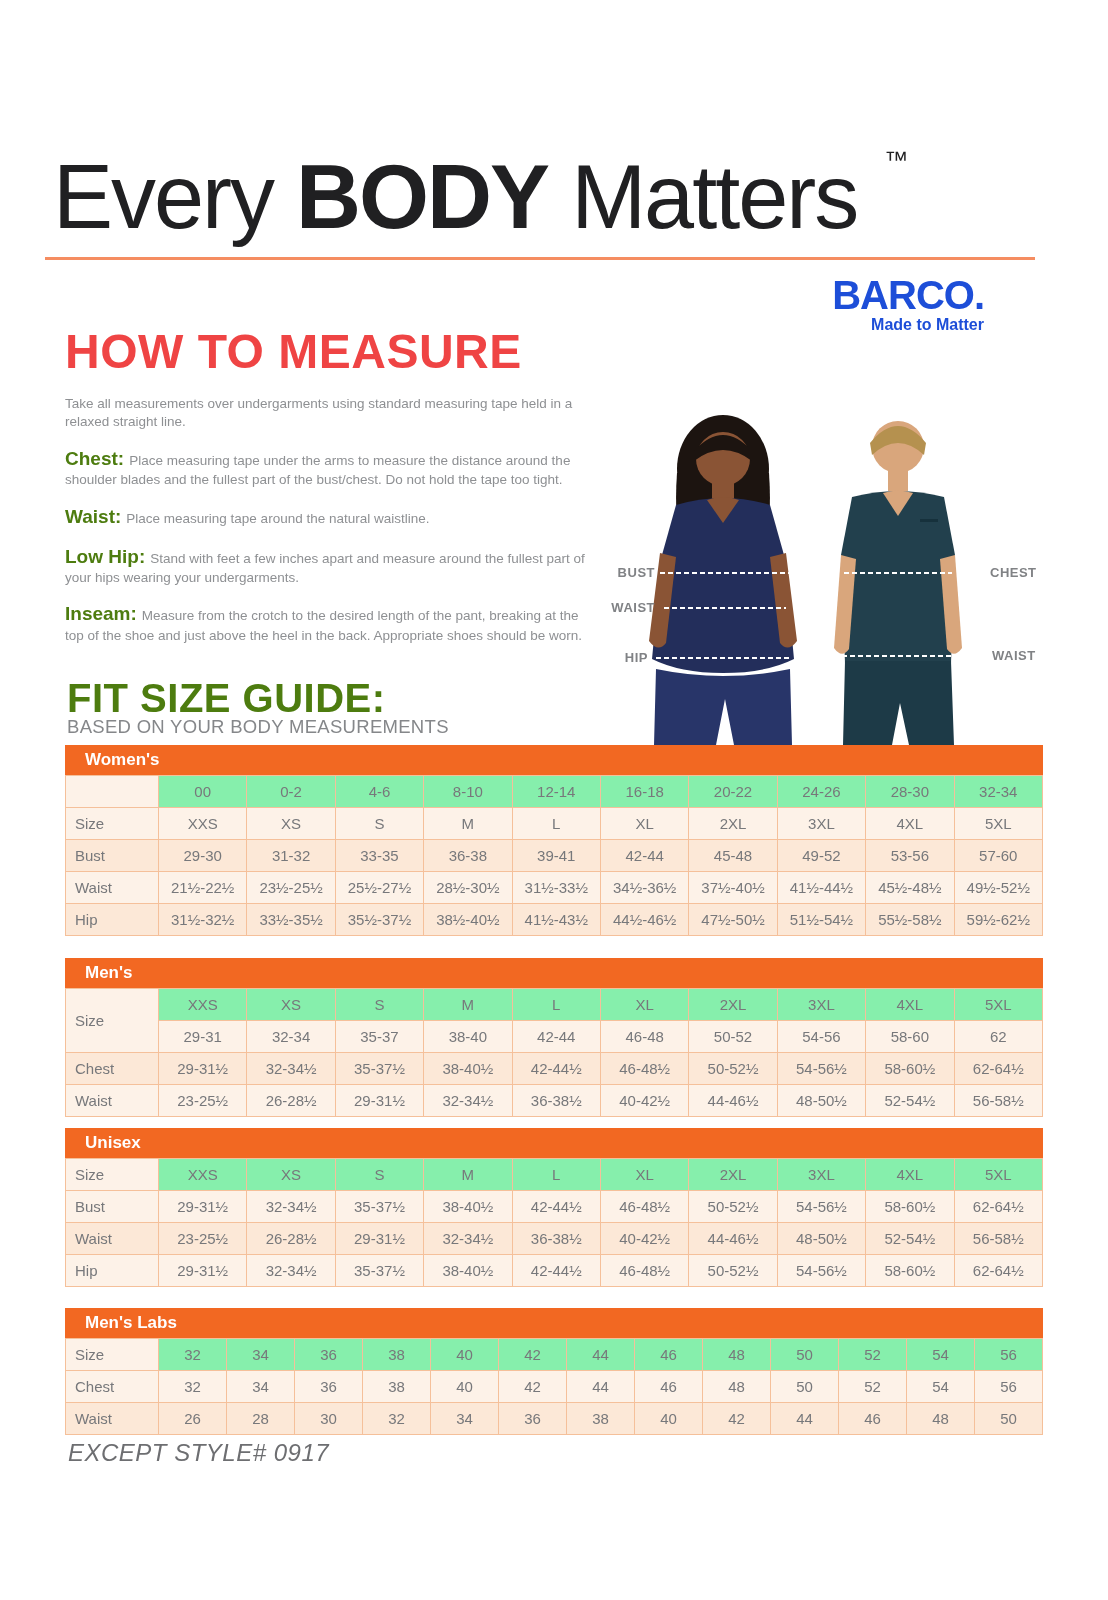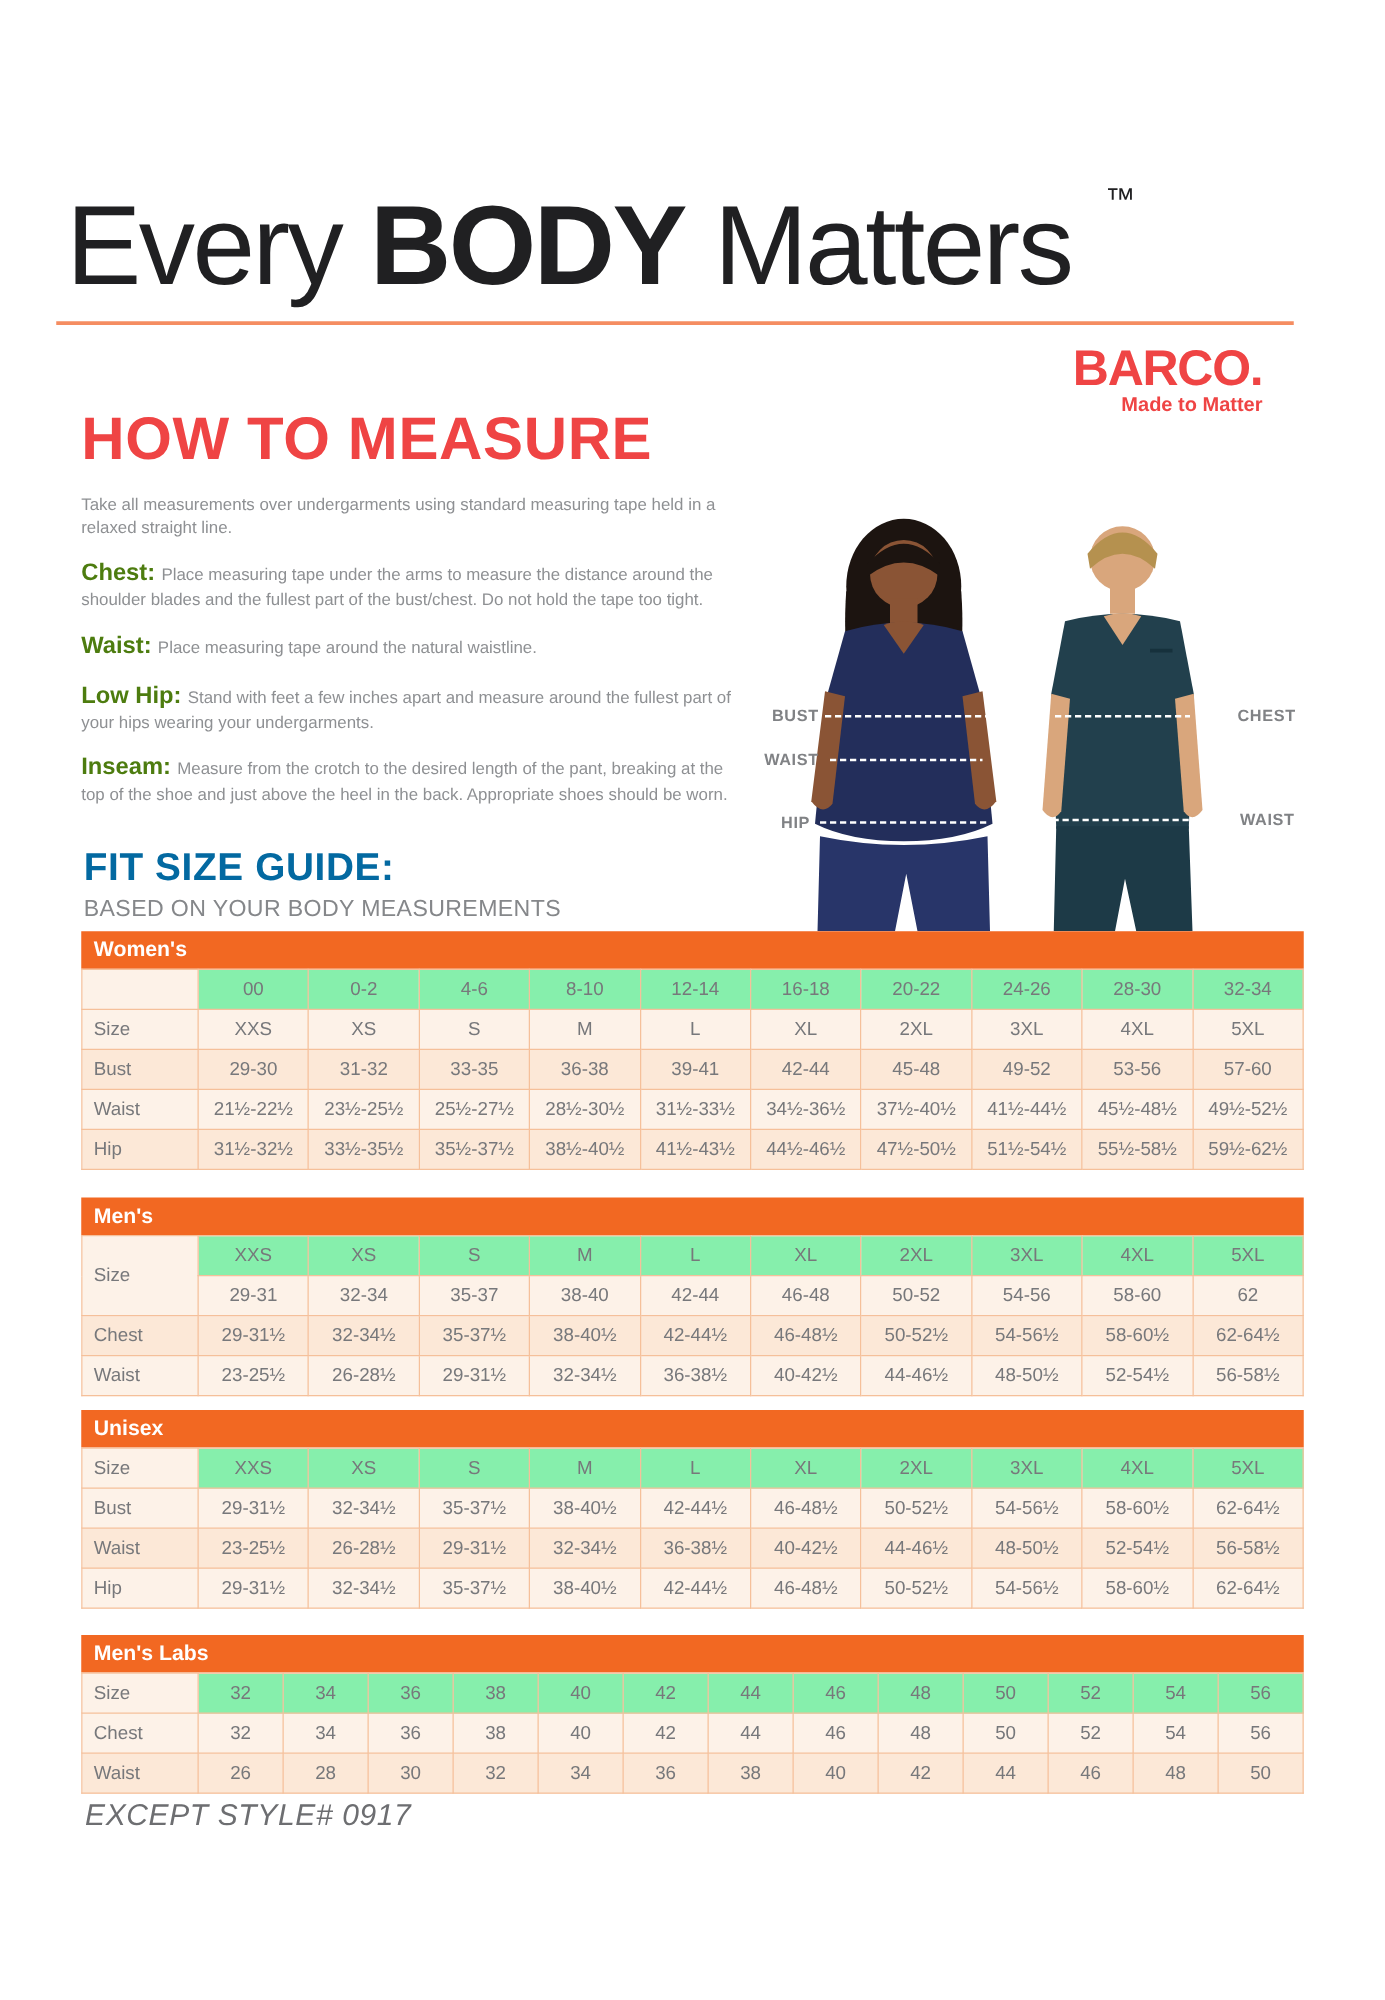--- a/index.html
+++ b/index.html
@@ -9,43 +9,43 @@
   
   .title{position:absolute;left:53px;top:148px;font-size:90px;line-height:1;color:#202022;
          letter-spacing:-2px;white-space:nowrap;}
   .title .w{font-weight:normal;}
   .title .b{font-weight:bold;}
   .title span + span{}
   .title .tm{font-size:24px;font-weight:normal;vertical-align:60px;margin-left:4px;letter-spacing:0;}
   .rule{position:absolute;left:45px;top:257px;width:990px;height:3px;background:#f58d61;}
 
   
-  .brand{position:absolute;left:820px;top:274px;width:190px;text-align:right;color:#ef4444;}
+  .brand{position:absolute;left:794px;top:274px;width:190px;text-align:right;color:#1d4ed8;}
   .brand .logo{font-size:40px;font-weight:bold;letter-spacing:-1px;line-height:1.05;}
   .brand .tagline{font-size:16px;font-weight:bold;letter-spacing:0px;line-height:1.1;}
 
   
   .htm{position:absolute;left:65px;top:324px;width:528px;}
   .htm h2{margin:0 0 16px 0;font-size:48px;font-weight:bold;color:#ef4444;letter-spacing:0.5px;}
   .htm p{margin:0 0 15px 0;font-size:13.5px;line-height:1.32;color:#8e9093;}
   .htm .olbl{color:#4d7c0f;font-weight:bold;font-size:19px;margin-right:5px;}
 
   
   .figures{position:absolute;left:598px;top:403px;width:494px;height:342px;}
   .figures svg{display:block;}
   .meas-label{font-size:13px;font-weight:bold;fill:#808285;letter-spacing:0.5px;}
 
   
-  .fitguide-h{position:absolute;left:67px;top:676px;font-size:31px;font-weight:bold;color:#0369a1;letter-spacing:0.5px;}
+  .fitguide-h{position:absolute;left:67px;top:676px;font-size:40px;font-weight:bold;color:#4d7c0f;letter-spacing:0.5px;}
   .fitguide-sub{position:absolute;left:67px;top:716px;font-size:18.5px;color:#85878a;letter-spacing:0.3px;}
 
   
   .tblock{position:absolute;left:65px;width:978px;}
   .tblock .tbar{height:30px;background:#f26822;color:#ffffff;font-weight:bold;font-size:17px;
-                line-height:30px;padding-left:10px;box-sizing:border-box;}
+                line-height:30px;padding-left:20px;box-sizing:border-box;}
   table.sizes{width:978px;border-collapse:collapse;table-layout:fixed;}
   table.sizes td{height:32px;border:1px solid #f5c09a;text-align:center;font-size:15px;color:#77787b;
                  padding:0;box-sizing:border-box;}
   table.sizes td.lbl{width:93px;text-align:left;padding-left:9px;}
   tr.r0 td{background:#86efac;}
   tr.r1 td{background:#fdf2e8;}
   tr.r2 td{background:#fce8d7;}
   tr.r3 td{background:#fdf2e8;}
   tr.r4 td{background:#fce8d7;}
   tr.r0 td.lbl{background:#fdf2e8;}

